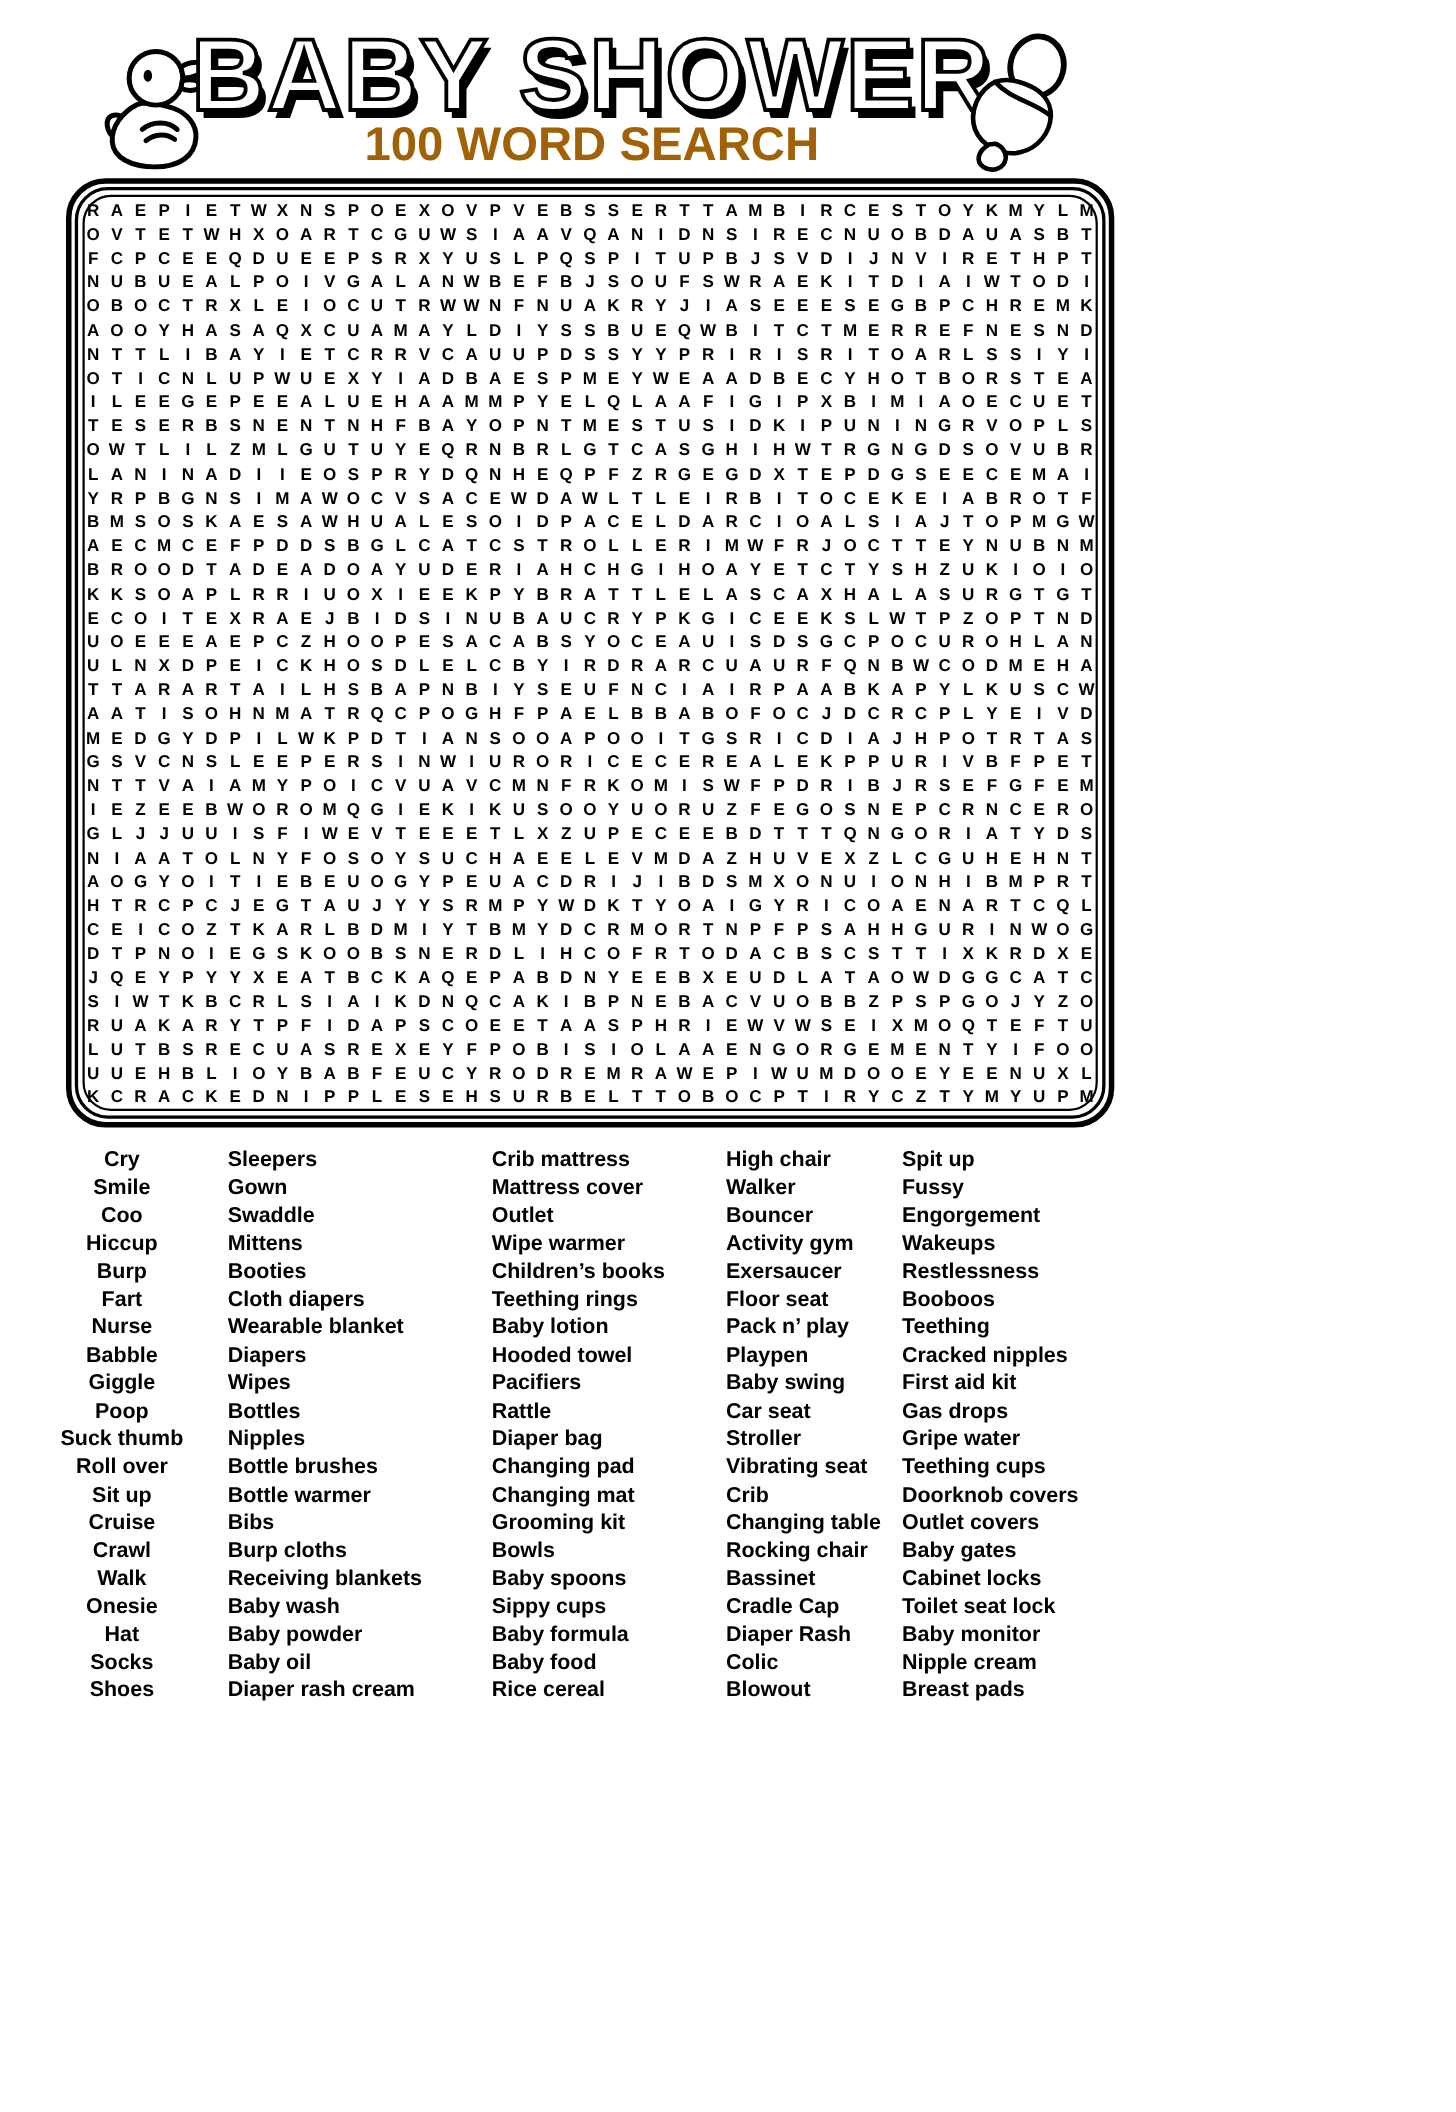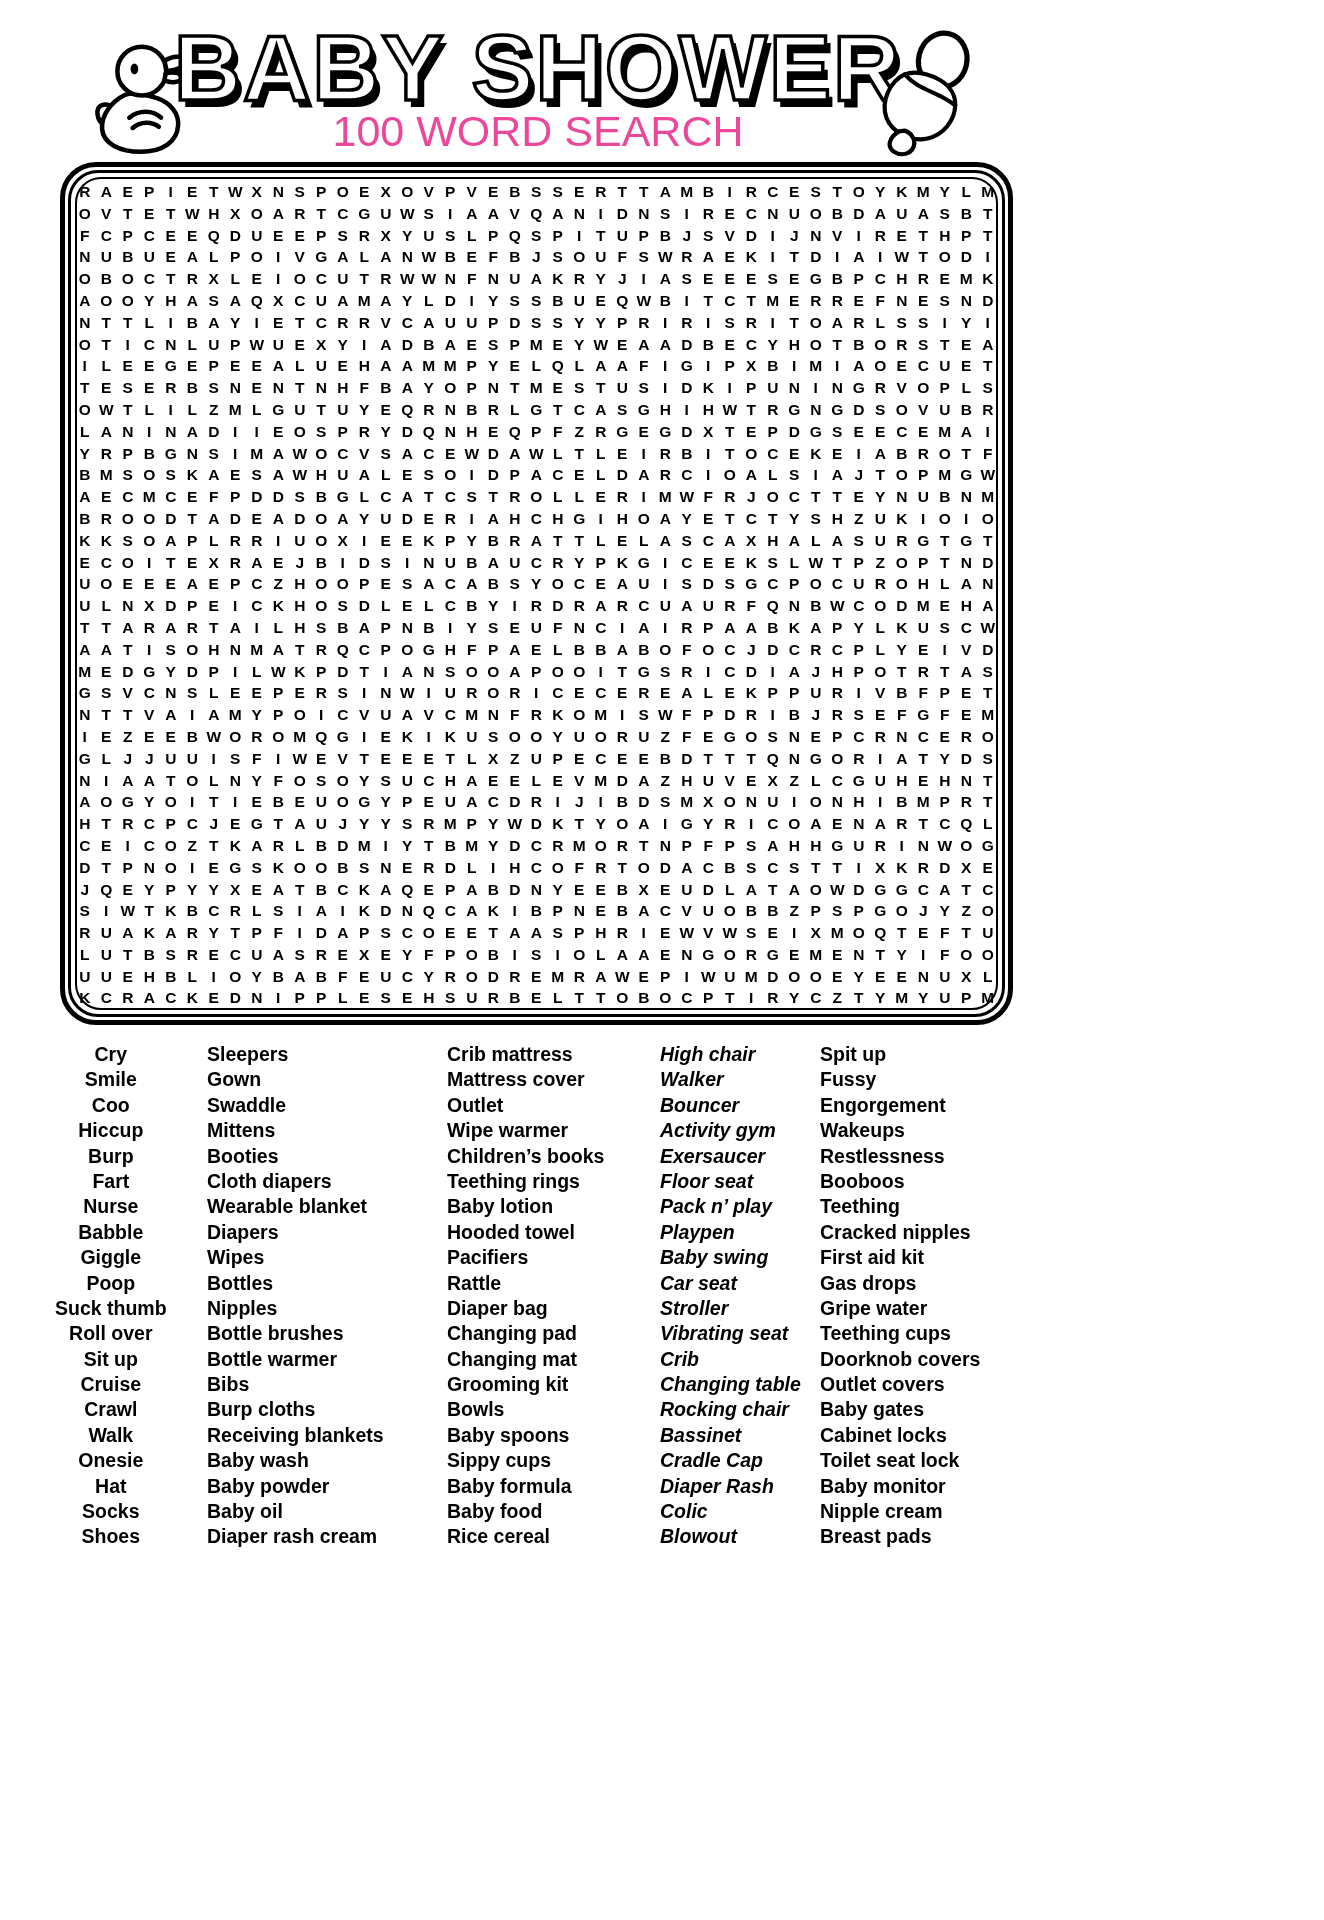--- a/index.html
+++ b/index.html
@@ -13,22 +13,22 @@
   .pacifier-icon{position:absolute;left:864px;top:28px;width:126px;height:130px;}
   .page-title{
     position:absolute;left:538px;top:22px;transform:translateX(-50%);
     font-size:93px;font-weight:700;line-height:1;white-space:nowrap;
     color:#ffffff;letter-spacing:2px;
     -webkit-text-stroke:3.5px #000;
     text-shadow:5px 7px 0 #000;
   }
   .page-subtitle{
     position:absolute;left:538px;top:110px;transform:translateX(-50%);
-    font-size:43px;font-weight:400;line-height:1;white-space:nowrap;
-    letter-spacing:0px;color:#ec4899;
+    font-size:43px;font-weight:700;line-height:1;white-space:nowrap;
+    letter-spacing:0px;color:#a16207;
   }
   
   .board{
     position:absolute;left:60px;top:162px;width:953px;height:863px;
     border:5px solid #000;border-radius:36px;box-sizing:border-box;background:#fff;
   }
   .board-mid{
     position:absolute;left:3px;top:3px;right:3px;bottom:3px;
     border:3px solid #000;border-radius:30px;
   }
@@ -43,21 +43,21 @@
   .cell{
     width:21.5px;height:21.8px;line-height:22px;text-align:center;
     font-size:15.5px;font-weight:700;
   }
   
   .words{position:absolute;left:0;top:1042px;width:1324px;}
   .word-col{position:absolute;top:0;}
   .word-col:nth-child(1){left:55px;text-align:center;}
   .word-col:nth-child(2){left:207px;}
   .word-col:nth-child(3){left:447px;}
-  .word-col:nth-child(4){left:660px;font-style:italic;}
+  .word-col:nth-child(4){left:660px;}
   .word-col:nth-child(5){left:820px;}
   .word{
     height:25.4px;line-height:25.4px;font-size:19.5px;font-weight:700;
     white-space:nowrap;
   }
 </style>
 </head>
 <body>
 
 <svg class="duck-icon" viewBox="0 0 100 104" fill="none" stroke="#000" stroke-width="4" stroke-linejoin="round" stroke-linecap="round">

